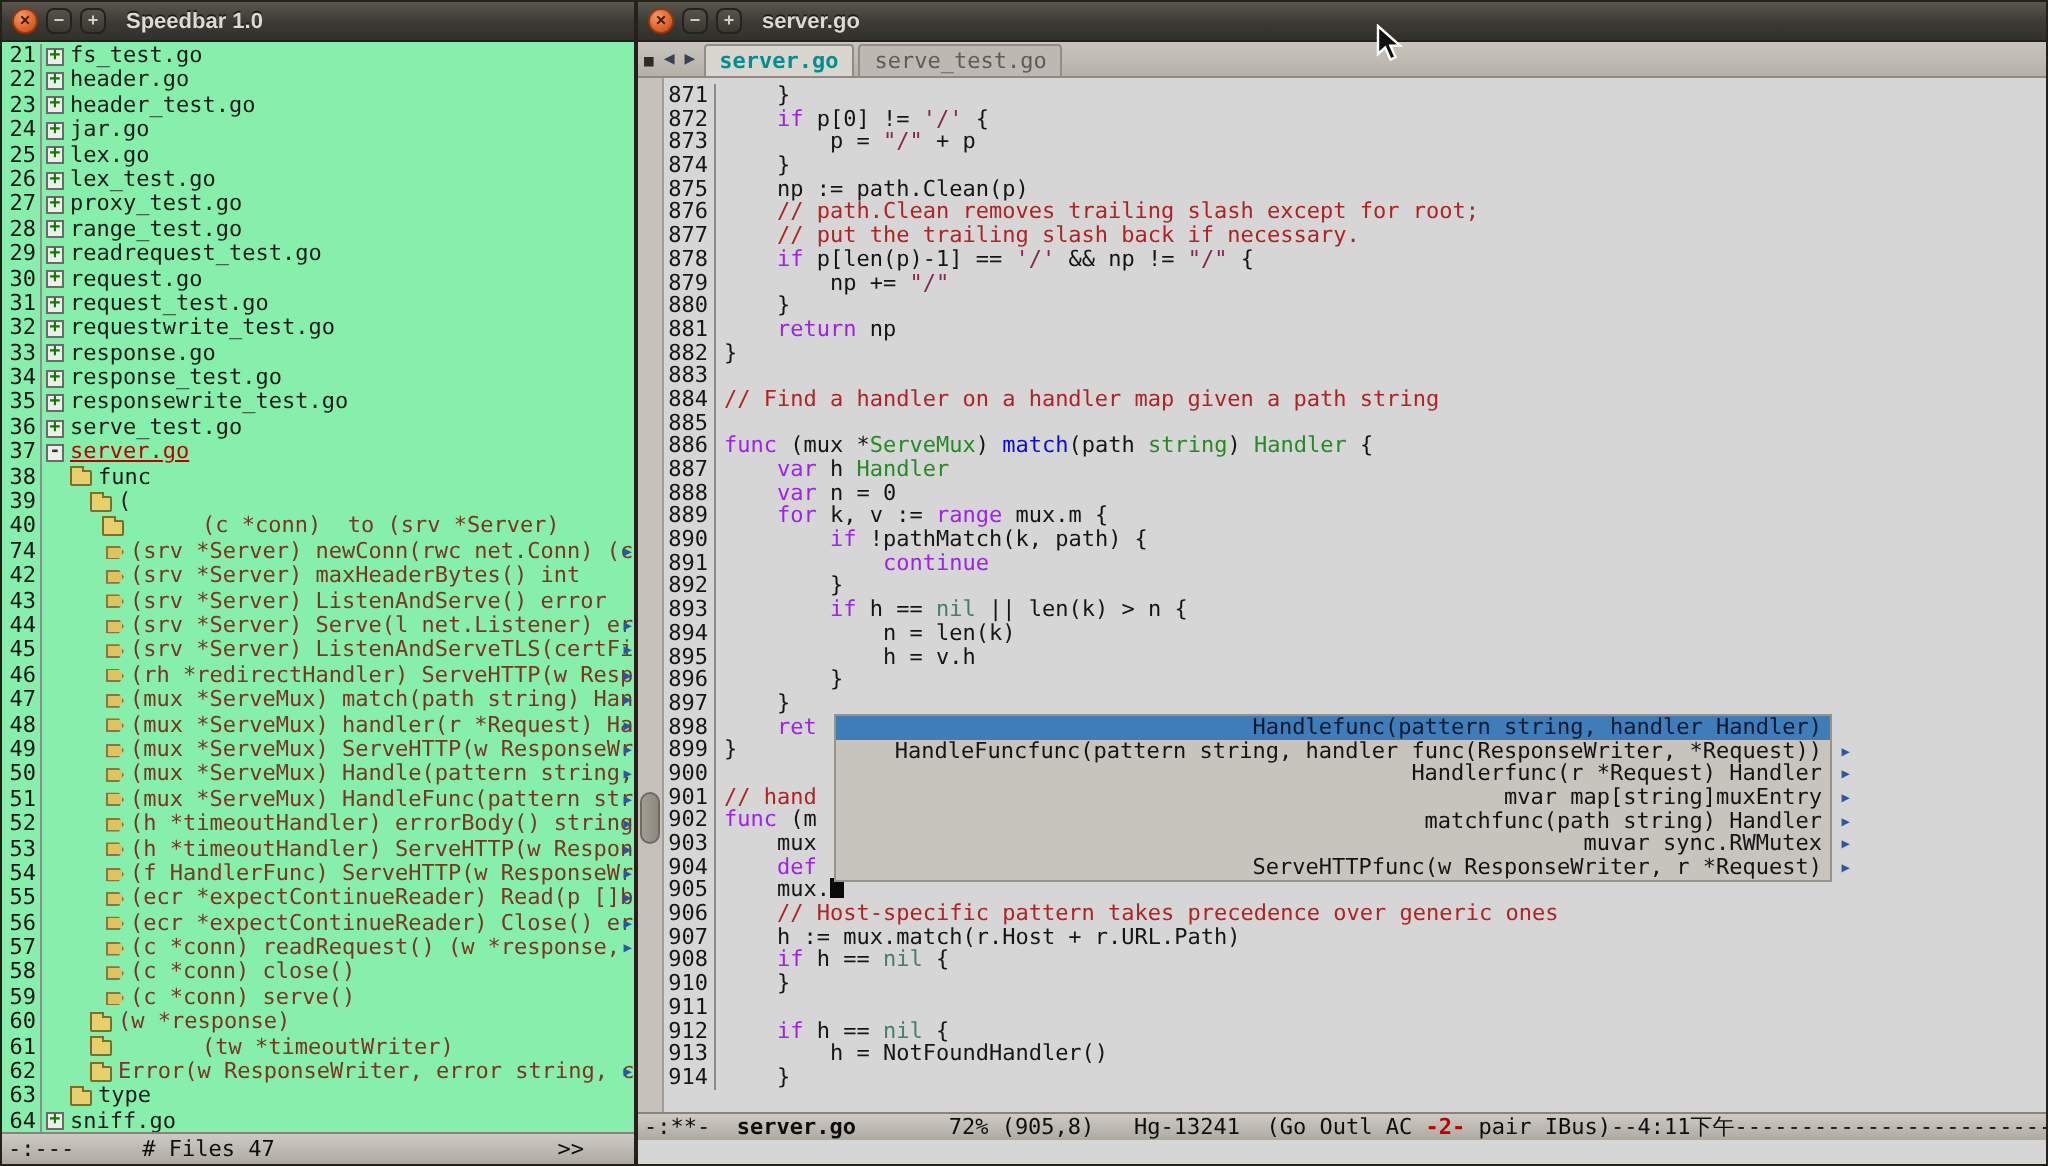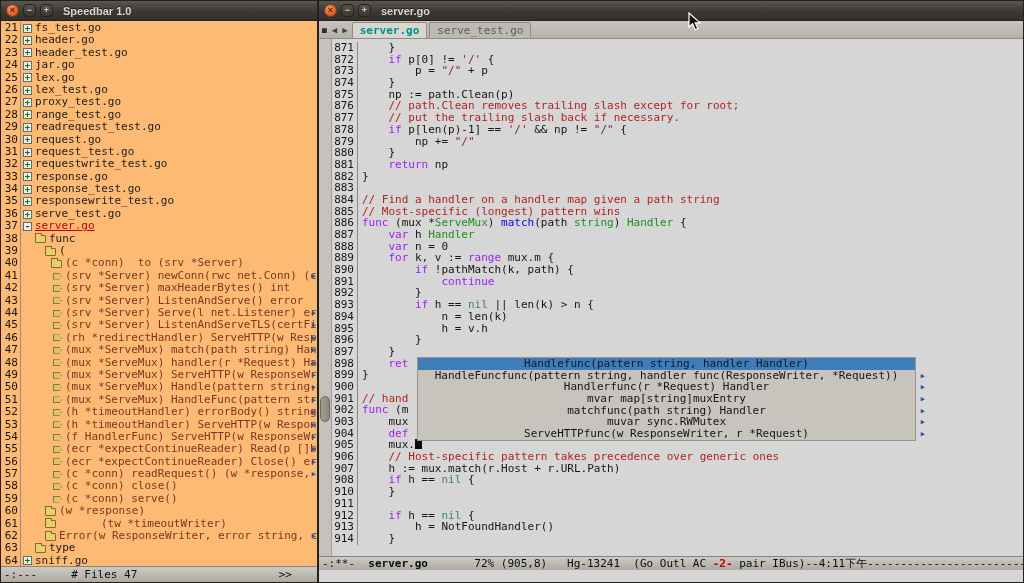--- a/index.html
+++ b/index.html
@@ -10,21 +10,21 @@
   #sb-win { left:0; width:318px; }
   #ed-win { left:318px; width:706px; }
 
   .titlebar { flex:0 0 20px; background:linear-gradient(#5a574f,#3b3934 55%,#32302b); display:flex; align-items:center; gap:4px; padding:0 5px; border-bottom:1px solid #23211d; }
   .tb-btn { width:13px; height:13px; display:flex; align-items:center; justify-content:center; font:bold 9px/1 "Liberation Sans",sans-serif; cursor:default; }
   .tb-close { border-radius:50%; background:radial-gradient(circle at 35% 30%, #f79a63, #e0622a 60%, #bf4c15); color:#40190431; color:#441c05; border:1px solid #8f3a0e; }
   .tb-min,.tb-max { border-radius:4px; background:linear-gradient(#56534b,#393730); color:#d3cfc7; border:1px solid #24221d; }
   .tb-title { margin-left:6px; font:bold 11px "Liberation Sans",sans-serif; color:#dcd9d1; text-shadow:0 -1px 0 #1d1c18; white-space:nowrap; }
 
   
-  .sb-content { flex:1 1 auto; overflow:hidden; background:#fdba74; padding-top:1px; }
+  .sb-content { flex:1 1 auto; overflow:hidden; background:#86efac; padding-top:1px; }
   .sb-line { height:12.4px; line-height:12.4px; font-size:11px; display:flex; white-space:pre; position:relative; }
   .sb-line .ln { flex:0 0 20px; text-align:right; padding-right:2px; border-right:1px solid #8e8e8e; color:#151515; }
   .sb-body { display:flex; align-items:center; overflow:hidden; flex:1 1 auto; }
   .box-icon { flex:none; width:9px; height:9px; margin-right:3px; border:1px solid #6a6a6a; background:#eeeeea; color:#0a7d00; font:bold 9px/7px "DejaVu Sans Mono",monospace; text-align:center; }
   .box-icon.minus { color:#333; }
   .folder-icon { flex:none; width:11px; height:8px; margin:1px 3px 0 0; background:#e7cf6a; border:1px solid #7d6c2a; border-radius:1px; position:relative; }
   .folder-icon::before { content:""; position:absolute; top:-3px; left:-1px; width:5px; height:2px; background:#e7cf6a; border:1px solid #7d6c2a; border-bottom:none; }
   .tag-icon { flex:none; width:9px; height:7px; margin-right:3px; background:#dec45f; border:1px solid #86754a; clip-path:polygon(0 0,72% 0,100% 50%,72% 100%,0 100%); }
   .sb-label { white-space:pre; overflow:hidden; }
   .sb-label.file { color:#1c1c1c; }
@@ -57,21 +57,21 @@
 
   .code-wrap { flex:1 1 auto; position:relative; padding-top:3px; overflow:hidden; }
   .code-line { height:11.7px; line-height:11.7px; font-size:11px; display:flex; white-space:pre; }
   .code-line .ln { flex:0 0 26px; text-align:right; padding-right:3px; border-right:1px solid #898989; color:#151515; }
   .code-line .txt { padding-left:4px; color:#151515; }
   .p { color:#151515; } .k { color:#a020f0; } .c { color:#b22222; } .s { color:#8b2252; }
   .t { color:#228b22; } .f { color:#0a0ae0; } .ct { color:#3f8070; }
   .cursor { display:inline-block; width:6.6px; height:10px; background:#0a0a0a; vertical-align:-1px; }
 
   .popup { position:absolute; left:86px; top:319px; width:497px; background:#c7c4be; outline:1px solid #97938b; z-index:5; }
-  .pop-row { height:11.7px; line-height:11.7px; font-size:11px; display:flex; justify-content:center; padding:0 4px; white-space:pre; color:#141414; position:relative; }
+  .pop-row { height:11.7px; line-height:11.7px; font-size:11px; display:flex; justify-content:flex-end; padding:0 4px; white-space:pre; color:#141414; position:relative; }
   .pop-row.selected { background:#3f7cba; color:#0a1a2a; }
   .pop-arrow { position:absolute; right:-10px; top:2px; font-size:7px; line-height:8px; color:#2d55a5; }
 
   .mouse { position:absolute; left:688px; top:12px; z-index:99; }
 </style>
 </head>
 <body>
 
 <div class="window" id="sb-win">
   <div class="titlebar">
@@ -93,22 +93,22 @@
       <div class="sb-line"><span class="ln">30</span><span class="sb-body" style="padding-left: 2px;"><span class="box-icon">+</span><span class="sb-label file">request.go</span></span></div>
       <div class="sb-line"><span class="ln">31</span><span class="sb-body" style="padding-left: 2px;"><span class="box-icon">+</span><span class="sb-label file">request_test.go</span></span></div>
       <div class="sb-line"><span class="ln">32</span><span class="sb-body" style="padding-left: 2px;"><span class="box-icon">+</span><span class="sb-label file">requestwrite_test.go</span></span></div>
       <div class="sb-line"><span class="ln">33</span><span class="sb-body" style="padding-left: 2px;"><span class="box-icon">+</span><span class="sb-label file">response.go</span></span></div>
       <div class="sb-line"><span class="ln">34</span><span class="sb-body" style="padding-left: 2px;"><span class="box-icon">+</span><span class="sb-label file">response_test.go</span></span></div>
       <div class="sb-line"><span class="ln">35</span><span class="sb-body" style="padding-left: 2px;"><span class="box-icon">+</span><span class="sb-label file">responsewrite_test.go</span></span></div>
       <div class="sb-line"><span class="ln">36</span><span class="sb-body" style="padding-left: 2px;"><span class="box-icon">+</span><span class="sb-label file">serve_test.go</span></span></div>
       <div class="sb-line"><span class="ln">37</span><span class="sb-body" style="padding-left: 2px;"><span class="box-icon minus">-</span><span class="sb-label selected">server.go</span></span></div>
       <div class="sb-line"><span class="ln">38</span><span class="sb-body" style="padding-left: 14px;"><span class="folder-icon"></span><span class="sb-label group">func</span></span></div>
       <div class="sb-line"><span class="ln">39</span><span class="sb-body" style="padding-left: 24px;"><span class="folder-icon"></span><span class="sb-label group">(</span></span></div>
-      <div class="sb-line"><span class="ln">40</span><span class="sb-body" style="padding-left: 30px;"><span class="folder-icon"></span><span class="sb-label tag">(c *conn)  to (srv *Server)</span></span></div>
-      <div class="sb-line"><span class="ln">41</span><span class="sb-body" style="padding-left: 32px;"><span class="tag-icon"></span><span class="sb-label tag">(srv *Server) newConn(rwc net.Conn) (c</span></span><span class="wrap-arrow">▶</span></div>
+      <div class="sb-line"><span class="ln">40</span><span class="sb-body" style="padding-left: 30px; gap: 36px;"><span class="folder-icon"></span><span class="sb-label tag">(c *conn)  to (srv *Server)</span></span></div>
+      <div class="sb-line"><span class="ln">74</span><span class="sb-body" style="padding-left: 32px;"><span class="tag-icon"></span><span class="sb-label tag">(srv *Server) newConn(rwc net.Conn) (c</span></span><span class="wrap-arrow">▶</span></div>
       <div class="sb-line"><span class="ln">42</span><span class="sb-body" style="padding-left: 32px;"><span class="tag-icon"></span><span class="sb-label tag">(srv *Server) maxHeaderBytes() int</span></span></div>
       <div class="sb-line"><span class="ln">43</span><span class="sb-body" style="padding-left: 32px;"><span class="tag-icon"></span><span class="sb-label tag">(srv *Server) ListenAndServe() error</span></span></div>
       <div class="sb-line"><span class="ln">44</span><span class="sb-body" style="padding-left: 32px;"><span class="tag-icon"></span><span class="sb-label tag">(srv *Server) Serve(l net.Listener) err</span></span><span class="wrap-arrow">▶</span></div>
       <div class="sb-line"><span class="ln">45</span><span class="sb-body" style="padding-left: 32px;"><span class="tag-icon"></span><span class="sb-label tag">(srv *Server) ListenAndServeTLS(certFi</span></span><span class="wrap-arrow">▶</span></div>
       <div class="sb-line"><span class="ln">46</span><span class="sb-body" style="padding-left: 32px;"><span class="tag-icon"></span><span class="sb-label tag">(rh *redirectHandler) ServeHTTP(w Resp</span></span><span class="wrap-arrow">▶</span></div>
       <div class="sb-line"><span class="ln">47</span><span class="sb-body" style="padding-left: 32px;"><span class="tag-icon"></span><span class="sb-label tag">(mux *ServeMux) match(path string) Han</span></span><span class="wrap-arrow">▶</span></div>
       <div class="sb-line"><span class="ln">48</span><span class="sb-body" style="padding-left: 32px;"><span class="tag-icon"></span><span class="sb-label tag">(mux *ServeMux) handler(r *Request) Ha</span></span><span class="wrap-arrow">▶</span></div>
       <div class="sb-line"><span class="ln">49</span><span class="sb-body" style="padding-left: 32px;"><span class="tag-icon"></span><span class="sb-label tag">(mux *ServeMux) ServeHTTP(w ResponseWr</span></span><span class="wrap-arrow">▶</span></div>
       <div class="sb-line"><span class="ln">50</span><span class="sb-body" style="padding-left: 32px;"><span class="tag-icon"></span><span class="sb-label tag">(mux *ServeMux) Handle(pattern string,</span></span><span class="wrap-arrow">▶</span></div>
       <div class="sb-line"><span class="ln">51</span><span class="sb-body" style="padding-left: 32px;"><span class="tag-icon"></span><span class="sb-label tag">(mux *ServeMux) HandleFunc(pattern str</span></span><span class="wrap-arrow">▶</span></div>
@@ -170,21 +170,21 @@
         <div class="code-line"><span class="ln">875</span><span class="txt"><span class="p">    np := path.Clean(p)</span></span></div>
         <div class="code-line"><span class="ln">876</span><span class="txt"><span class="c">    // path.Clean removes trailing slash except for root;</span></span></div>
         <div class="code-line"><span class="ln">877</span><span class="txt"><span class="c">    // put the trailing slash back if necessary.</span></span></div>
         <div class="code-line"><span class="ln">878</span><span class="txt"><span class="p">    </span><span class="k">if</span><span class="p"> p[len(p)-1] == </span><span class="s">'/'</span><span class="p"> &amp;&amp; np != </span><span class="s">"/"</span><span class="p"> {</span></span></div>
         <div class="code-line"><span class="ln">879</span><span class="txt"><span class="p">        np += </span><span class="s">"/"</span></span></div>
         <div class="code-line"><span class="ln">880</span><span class="txt"><span class="p">    }</span></span></div>
         <div class="code-line"><span class="ln">881</span><span class="txt"><span class="p">    </span><span class="k">return</span><span class="p"> np</span></span></div>
         <div class="code-line"><span class="ln">882</span><span class="txt"><span class="p">}</span></span></div>
         <div class="code-line"><span class="ln">883</span><span class="txt"></span></div>
         <div class="code-line"><span class="ln">884</span><span class="txt"><span class="c">// Find a handler on a handler map given a path string</span></span></div>
-        <div class="code-line"><span class="ln">885</span><span class="txt"><span class="c">// Most-specific (longest) pattern wins</span></span></div>
+        <div class="code-line"><span class="ln">885</span></div>
         <div class="code-line"><span class="ln">886</span><span class="txt"><span class="k">func</span><span class="p"> (mux *</span><span class="t">ServeMux</span><span class="p">) </span><span class="f">match</span><span class="p">(path </span><span class="t">string</span><span class="p">) </span><span class="t">Handler</span><span class="p"> {</span></span></div>
         <div class="code-line"><span class="ln">887</span><span class="txt"><span class="p">    </span><span class="k">var</span><span class="p"> h </span><span class="t">Handler</span></span></div>
         <div class="code-line"><span class="ln">888</span><span class="txt"><span class="p">    </span><span class="k">var</span><span class="p"> n = 0</span></span></div>
         <div class="code-line"><span class="ln">889</span><span class="txt"><span class="p">    </span><span class="k">for</span><span class="p"> k, v := </span><span class="k">range</span><span class="p"> mux.m {</span></span></div>
         <div class="code-line"><span class="ln">890</span><span class="txt"><span class="p">        </span><span class="k">if</span><span class="p"> !pathMatch(k, path) {</span></span></div>
         <div class="code-line"><span class="ln">891</span><span class="txt"><span class="p">            </span><span class="k">continue</span></span></div>
         <div class="code-line"><span class="ln">892</span><span class="txt"><span class="p">        }</span></span></div>
         <div class="code-line"><span class="ln">893</span><span class="txt"><span class="p">        </span><span class="k">if</span><span class="p"> h == </span><span class="ct">nil</span><span class="p"> || len(k) &gt; n {</span></span></div>
         <div class="code-line"><span class="ln">894</span><span class="txt"><span class="p">            n = len(k)</span></span></div>
         <div class="code-line"><span class="ln">895</span><span class="txt"><span class="p">            h = v.h</span></span></div>

